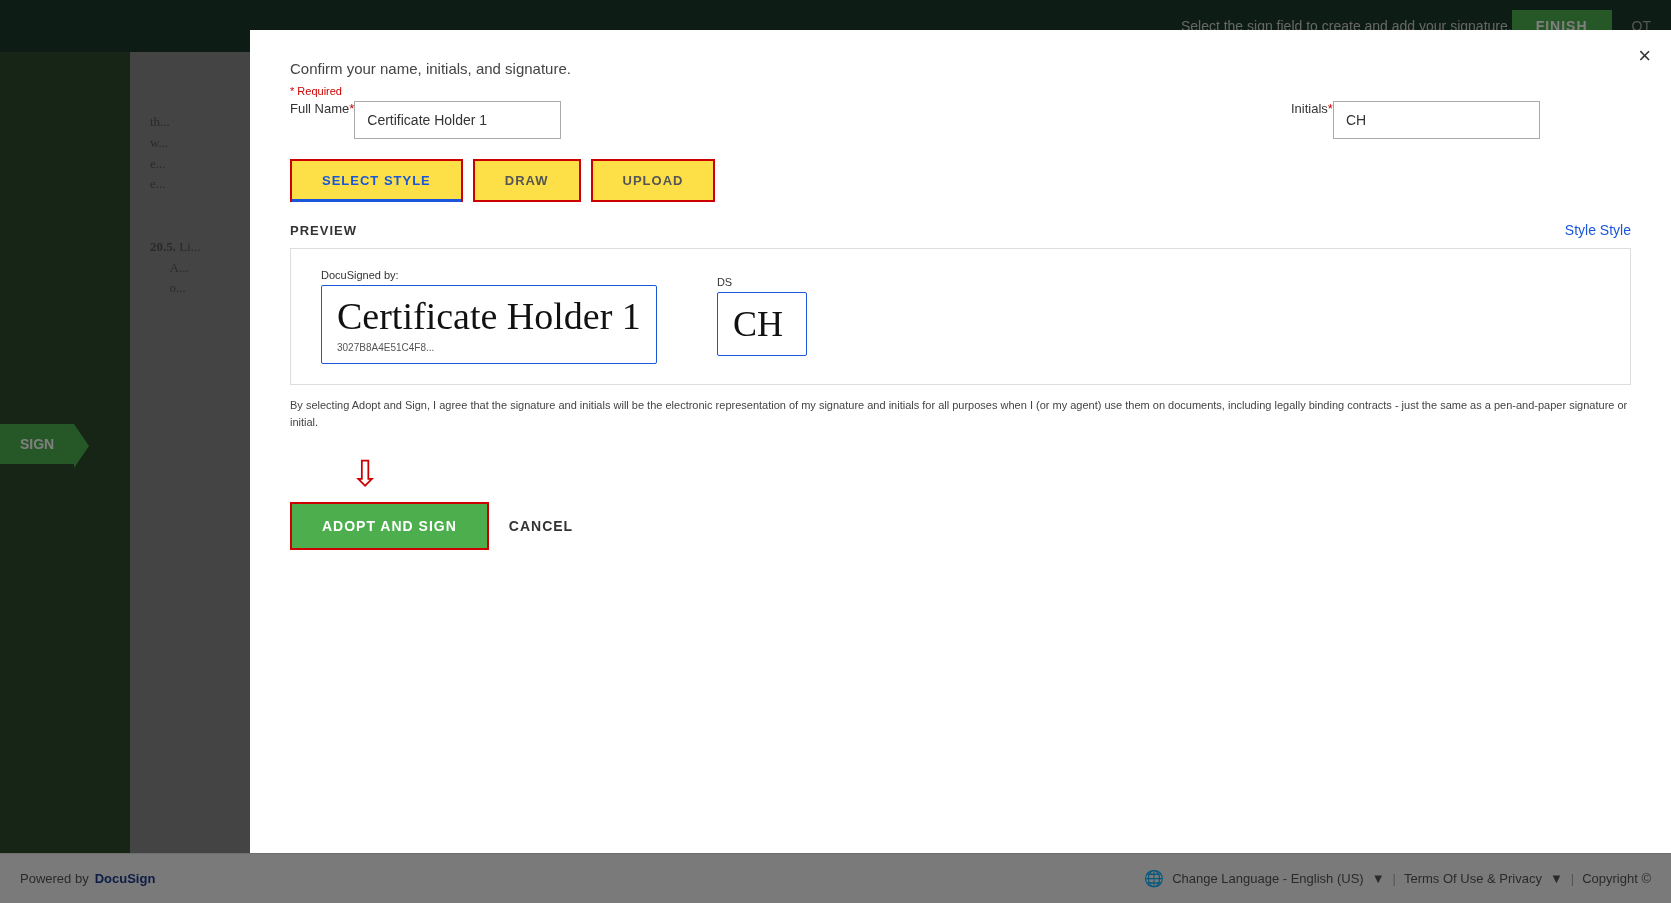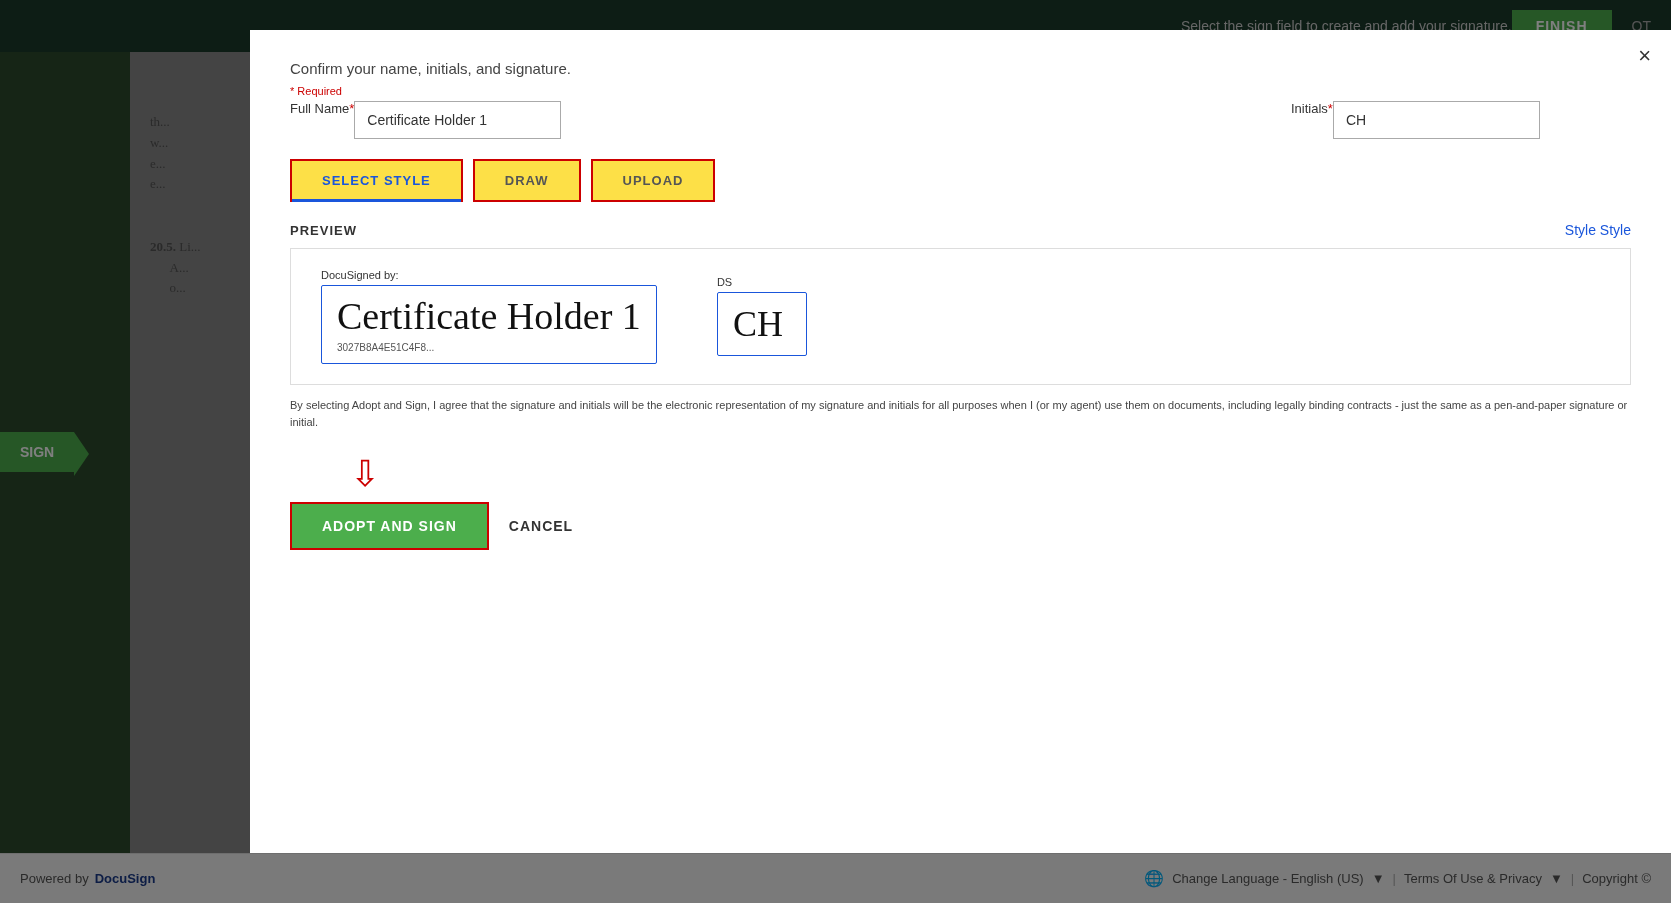--- a/index.html
+++ b/index.html
@@ -57,21 +57,21 @@
       top: 60px;
       left: 20px;
       color: #555;
       font-size: 13px;
       line-height: 1.6;
       font-family: Liberation Serif, serif;
     }
     .sign-btn-bg {
       position: absolute;
       left: 0;
-      top: 380px;
+      top: 372px;
       background: #4cae4c;
       color: white;
       padding: 12px 20px;
       font-weight: bold;
       font-size: 14px;
       display: flex;
       align-items: center;
     }
     .sign-btn-bg::after {
       content: '';

